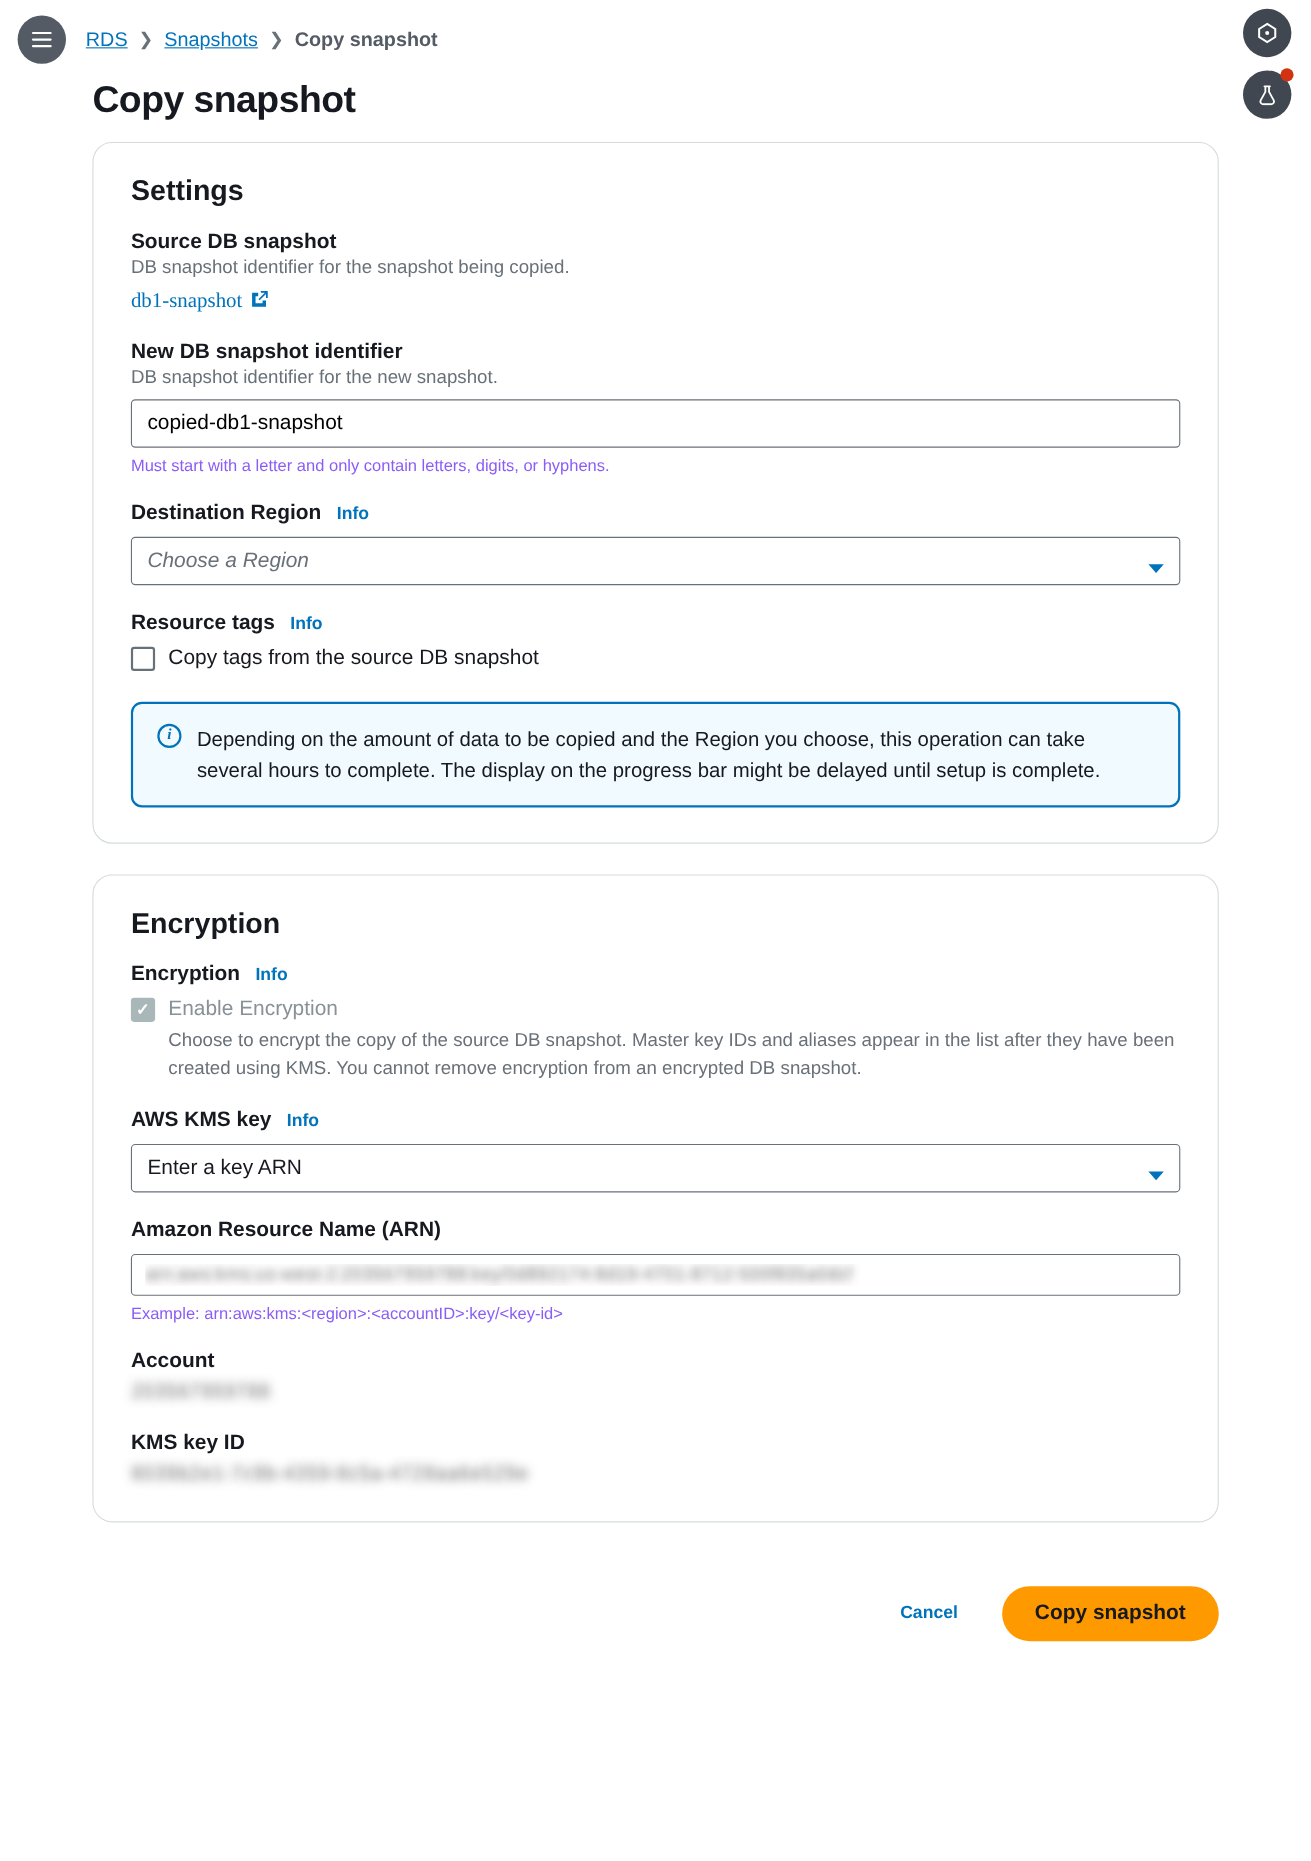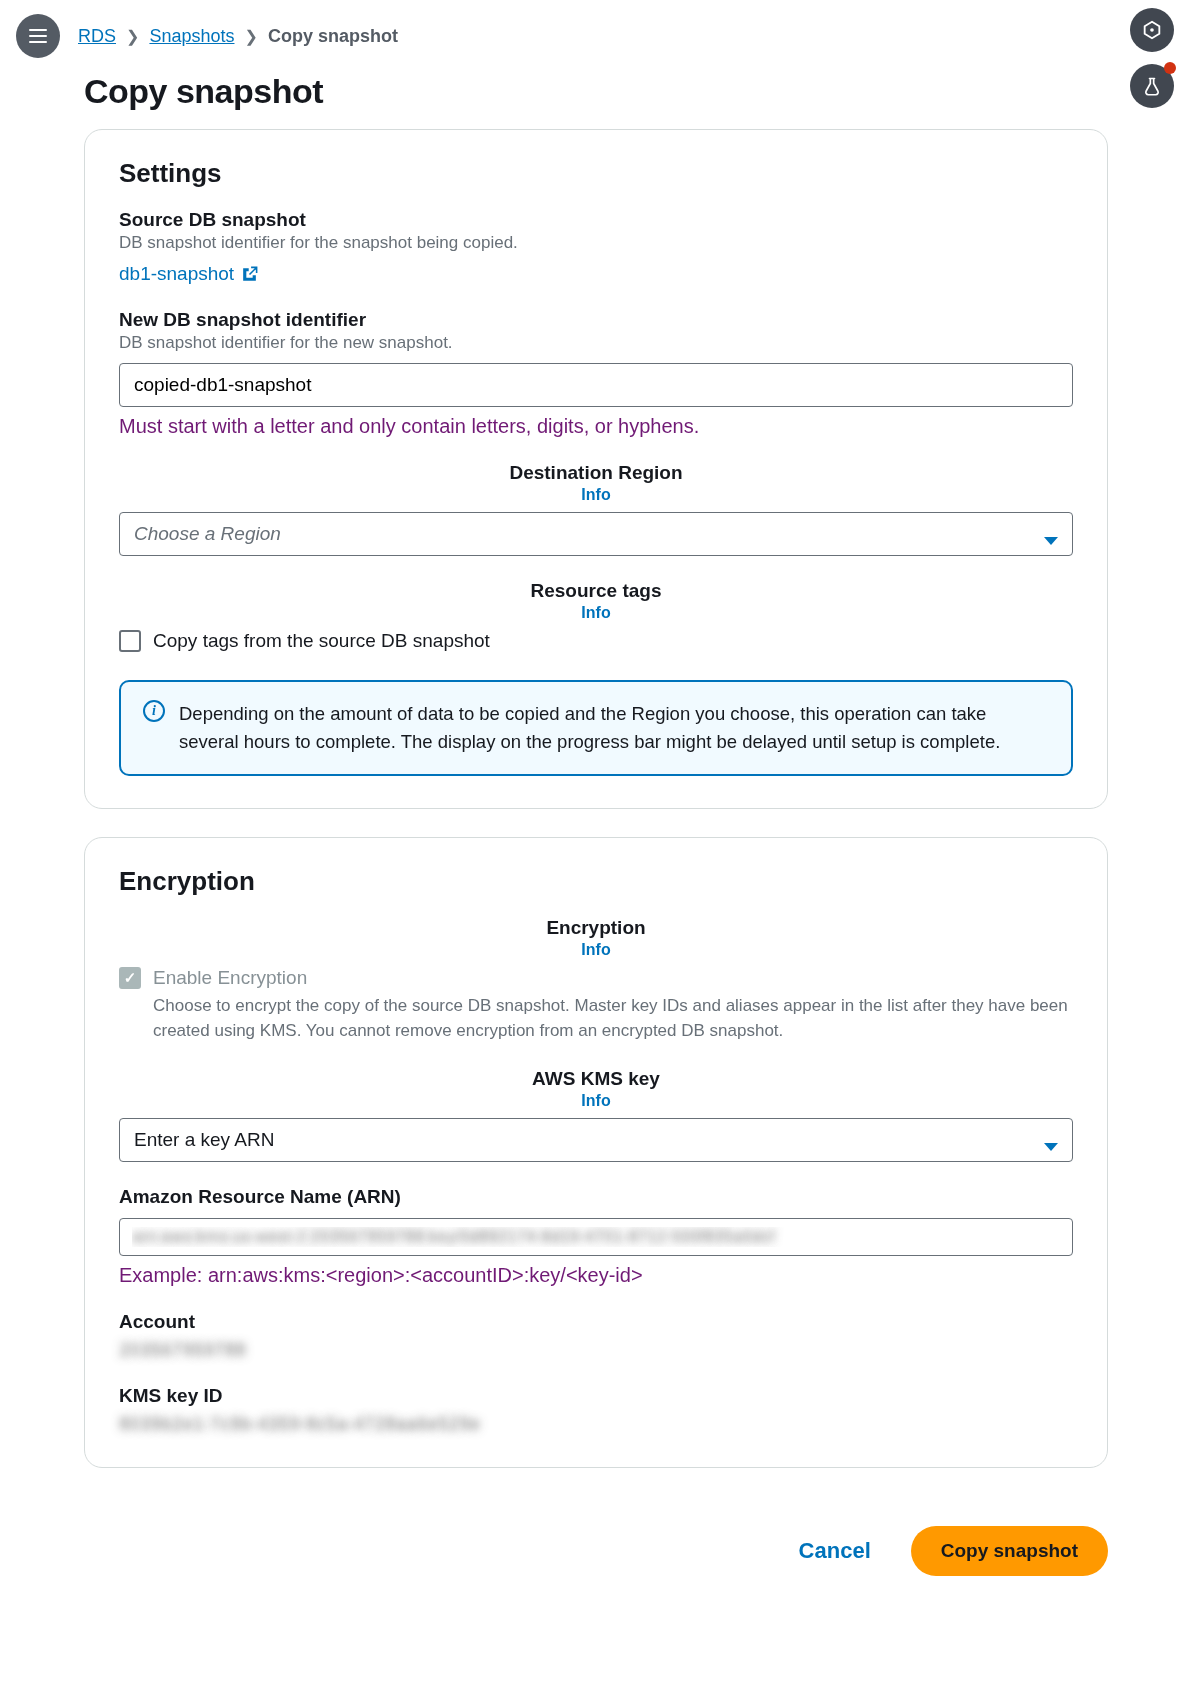--- a/index.html
+++ b/index.html
@@ -83,41 +83,41 @@
     margin: 0 0 2px 0;
   }
   .field-desc {
     color:#687078;
     font-size: 17px;
     margin: 0 0 10px 0;
   }
   .source-link {
     color:#0073bb;
     font-size: 19px;
-    display:inline-flex; align-items:center; gap:6px;
-    cursor:pointer;
+    display:inline-flex; gap:6px;
+    cursor:pointer;
+    font-family:Liberation Serif, serif;
   }
   .spacer { height: 24px; }
   .text-input, .select-box {
     width:100%;
     border:1.5px solid #687078;
     border-radius:4px;
     padding:10px 14px;
     font-size:19px;
     font-family:inherit;
   }
   .helper {
-    color:#701a75;
-    font-size:20px;
+    color:#8b5cf6;
+    font-size:15px;
     margin-top:8px;
   }
   .label-row {
-    display:flex; align-items:center; 
+    display:flex; align-items:center; gap:14px;
     margin-bottom:8px;
-    flex-direction:column;
   }
   .info-link {
     color:#0073bb;
     font-weight:700;
     font-size:16px;
     cursor:pointer;
   }
   .select-box {
     display:flex; align-items:flex-end; justify-content:space-between;
     cursor:pointer;
@@ -185,21 +185,21 @@
     font-family:inherit;
     color:transparent;
     text-shadow: 0 0 8px rgba(60,60,60,0.7);
   }
   .footer {
     display:flex; justify-content:flex-end; align-items:center;
     gap:24px;
     padding: 0 84px 40px 0;
   }
   .btn-cancel {
-    color:#0073bb; font-weight:700; font-size:22px;
+    color:#0073bb; font-weight:700; font-size:16px;
     background:none;border:none;cursor:pointer;
     padding:10px 16px;
   }
   .btn-primary {
     background:#ff9900;
     color:#16191f;
     font-weight:800;
     font-size:19px;
     border:none;
     border-radius:26px;

